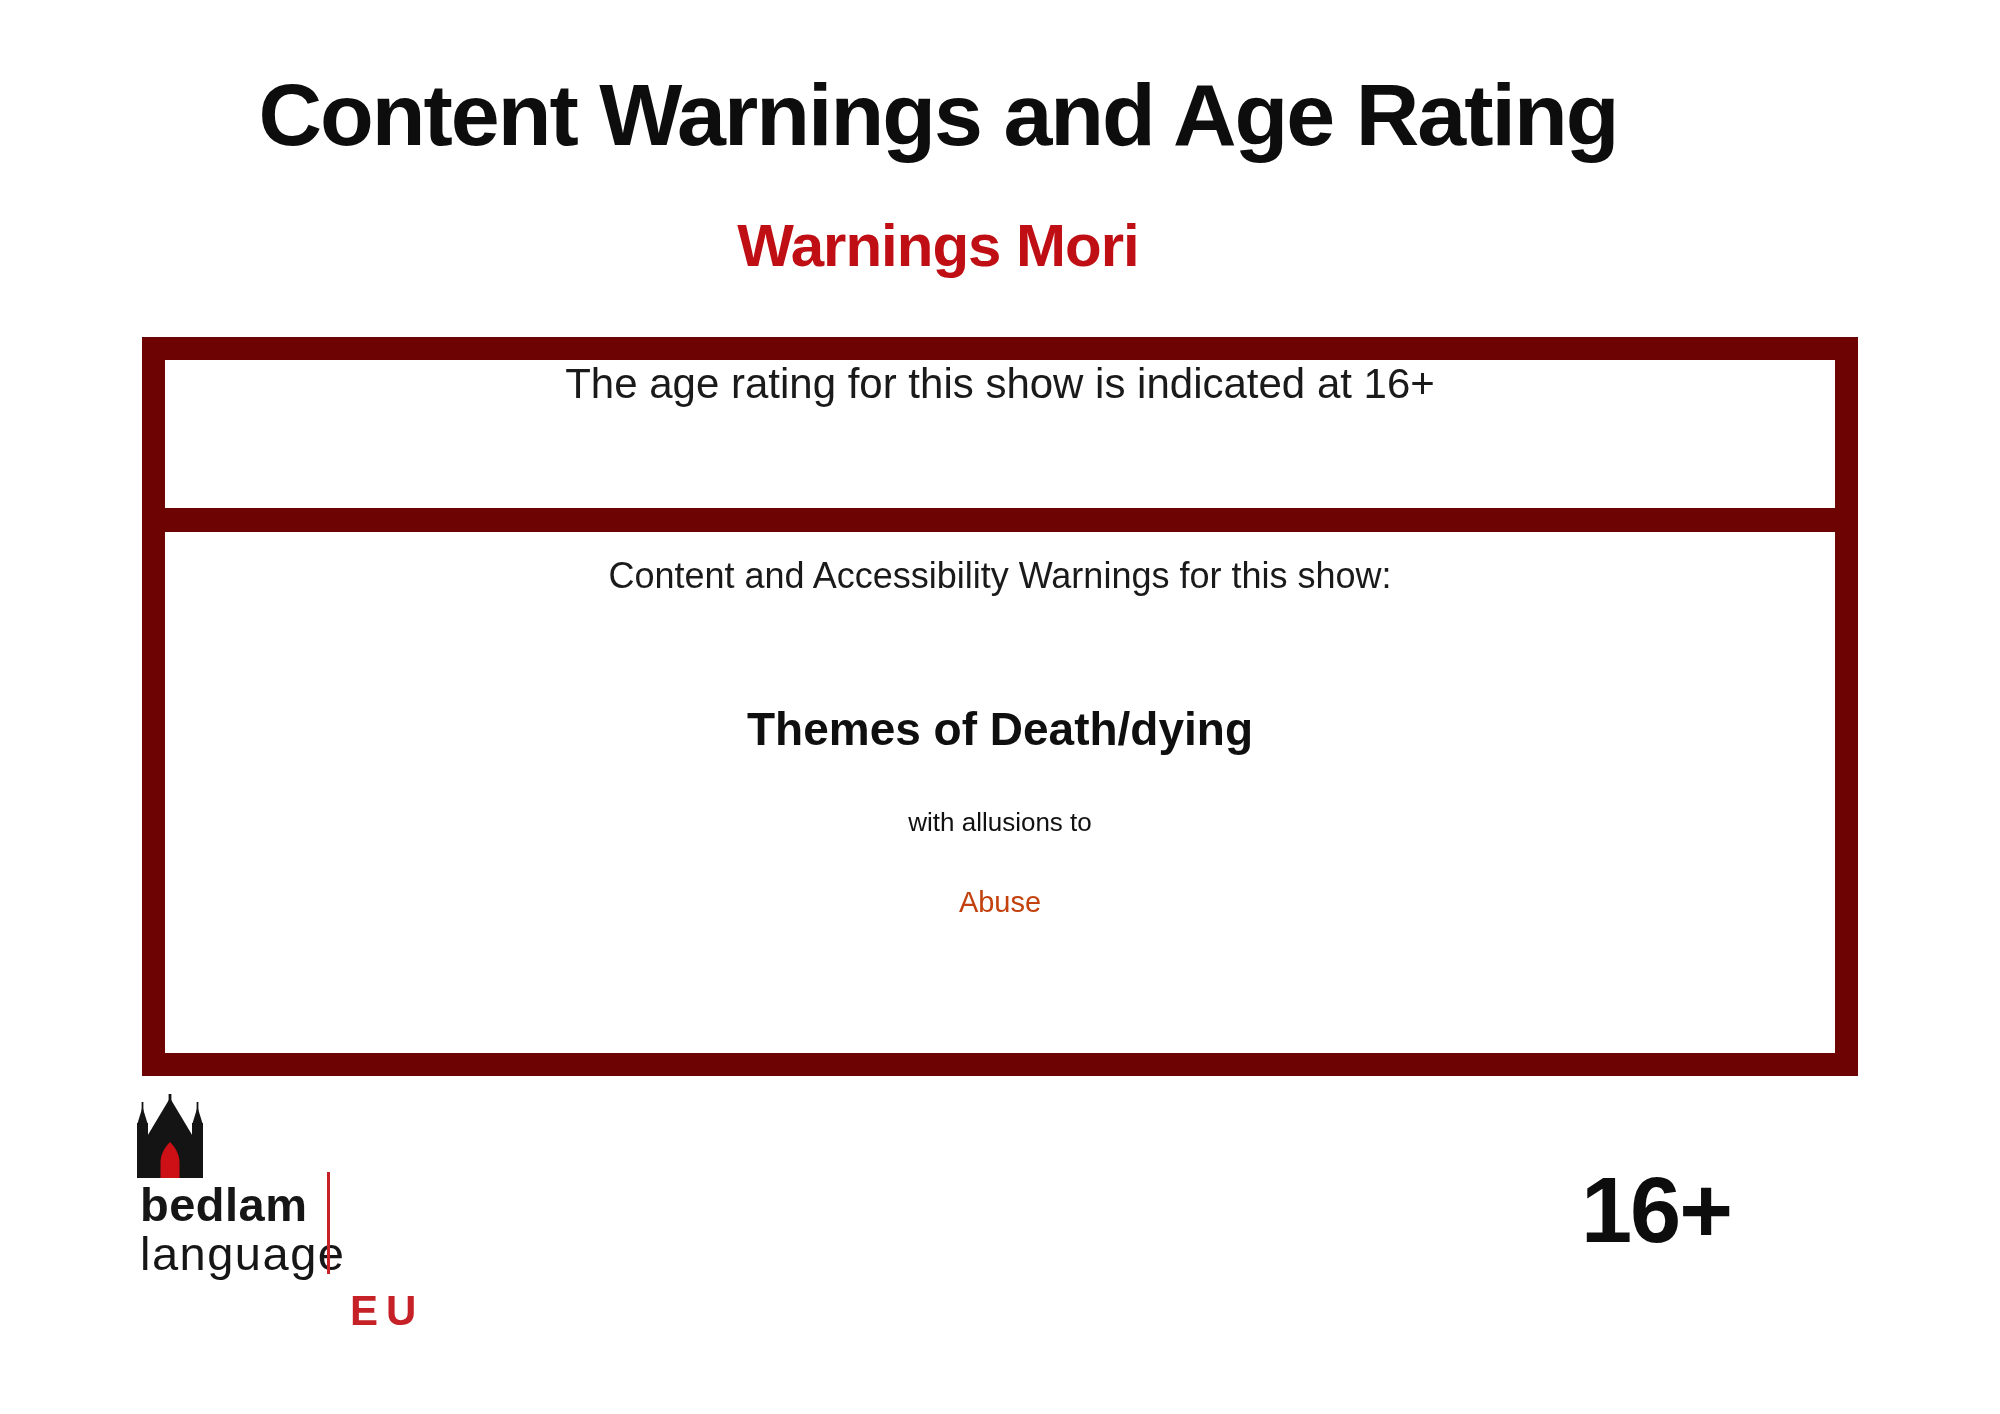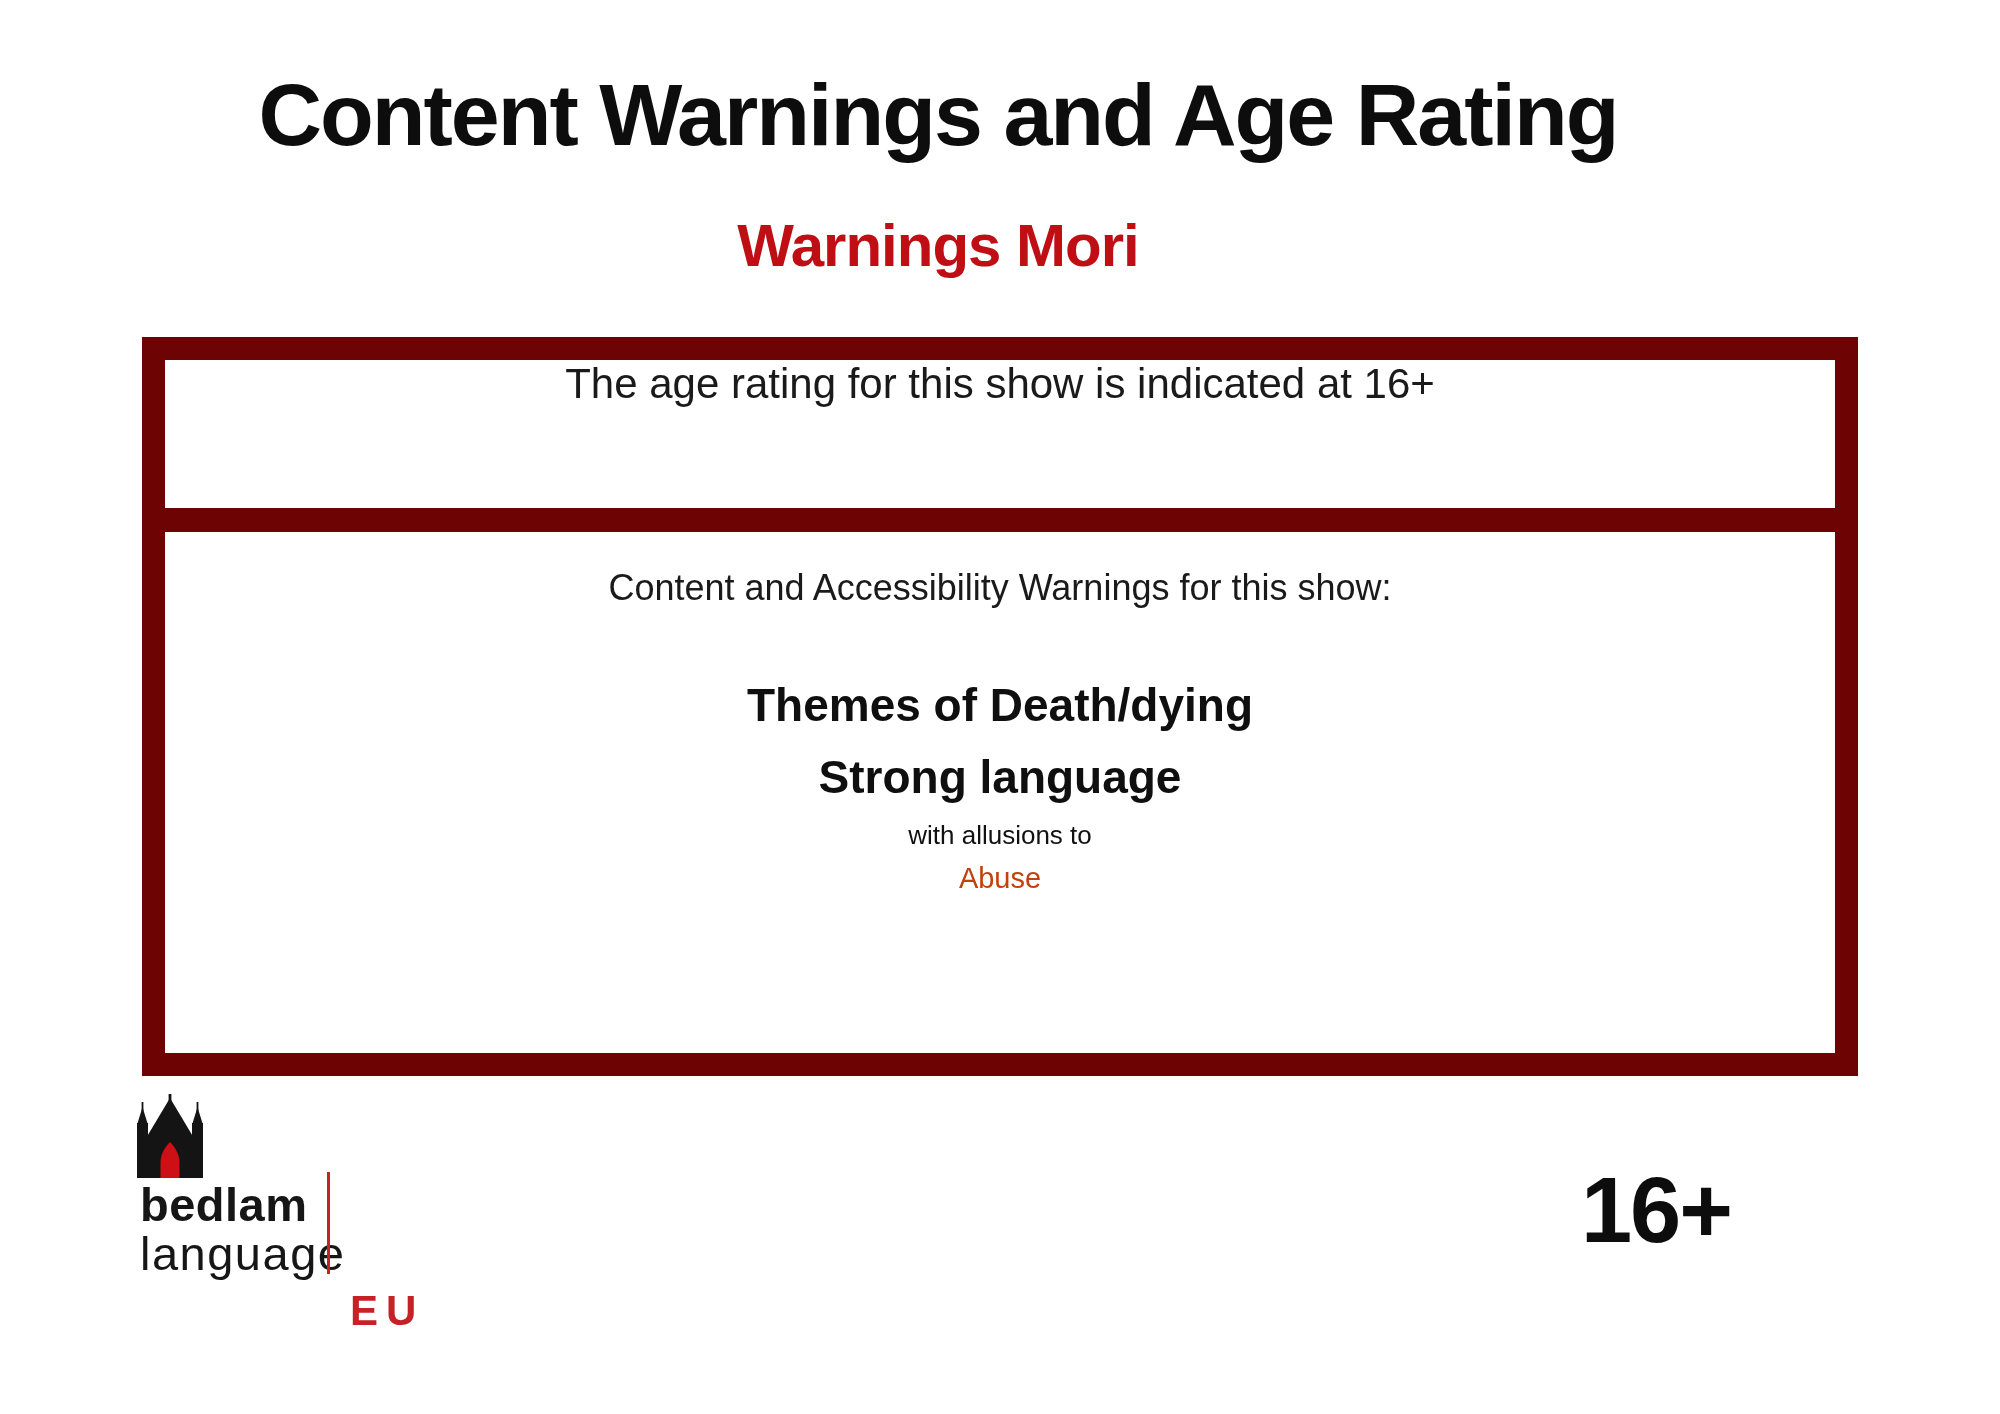--- a/index.html
+++ b/index.html
@@ -67,21 +67,22 @@
   .frame-divider {
     height: 24px;
     width: 100%;
     background: var(--border-maroon, #6e0303);
   }
   .warnings-section {
     flex: 1;
     display: flex;
     flex-direction: column;
     align-items: center;
-    padding-top: 34px;
+    padding-top: 22px;
+    gap: 36px;
   }
   .warn-heading {
     font-size: 36px;
     color: #1a1a1a;
     line-height: 1.2;
   }
   .warn-item {
     font-size: 46px;
     font-weight: 700;
     color: #0f0f0f;
@@ -156,21 +157,20 @@
   <div class="ratings-frame">
     <section class="age-section">
       <div class="age-heading">The age rating for this show is indicated at 16+</div>
     </section>
 
     <div class="frame-divider"></div>
 
     <section class="warnings-section">
       <div class="warn-heading">Content and Accessibility Warnings for this show:</div>
       <div class="warn-item first">Themes of Death/dying</div>
-      <div class="warn-item">Strong language</div>
       <div class="allusions-intro">with allusions to</div>
       <div class="allusion-item">Abuse</div>
     </section>
   </div>
 
   <svg class="logo-church" viewBox="0 0 66 84" xmlns="http://www.w3.org/2000/svg" aria-hidden="true">
 
     <rect x="31.6" y="0" width="2.8" height="12" fill="#141414"></rect>
 
     <polygon points="33,4 57.5,45 57.5,84 8.5,84 8.5,45" fill="#141414"></polygon>

